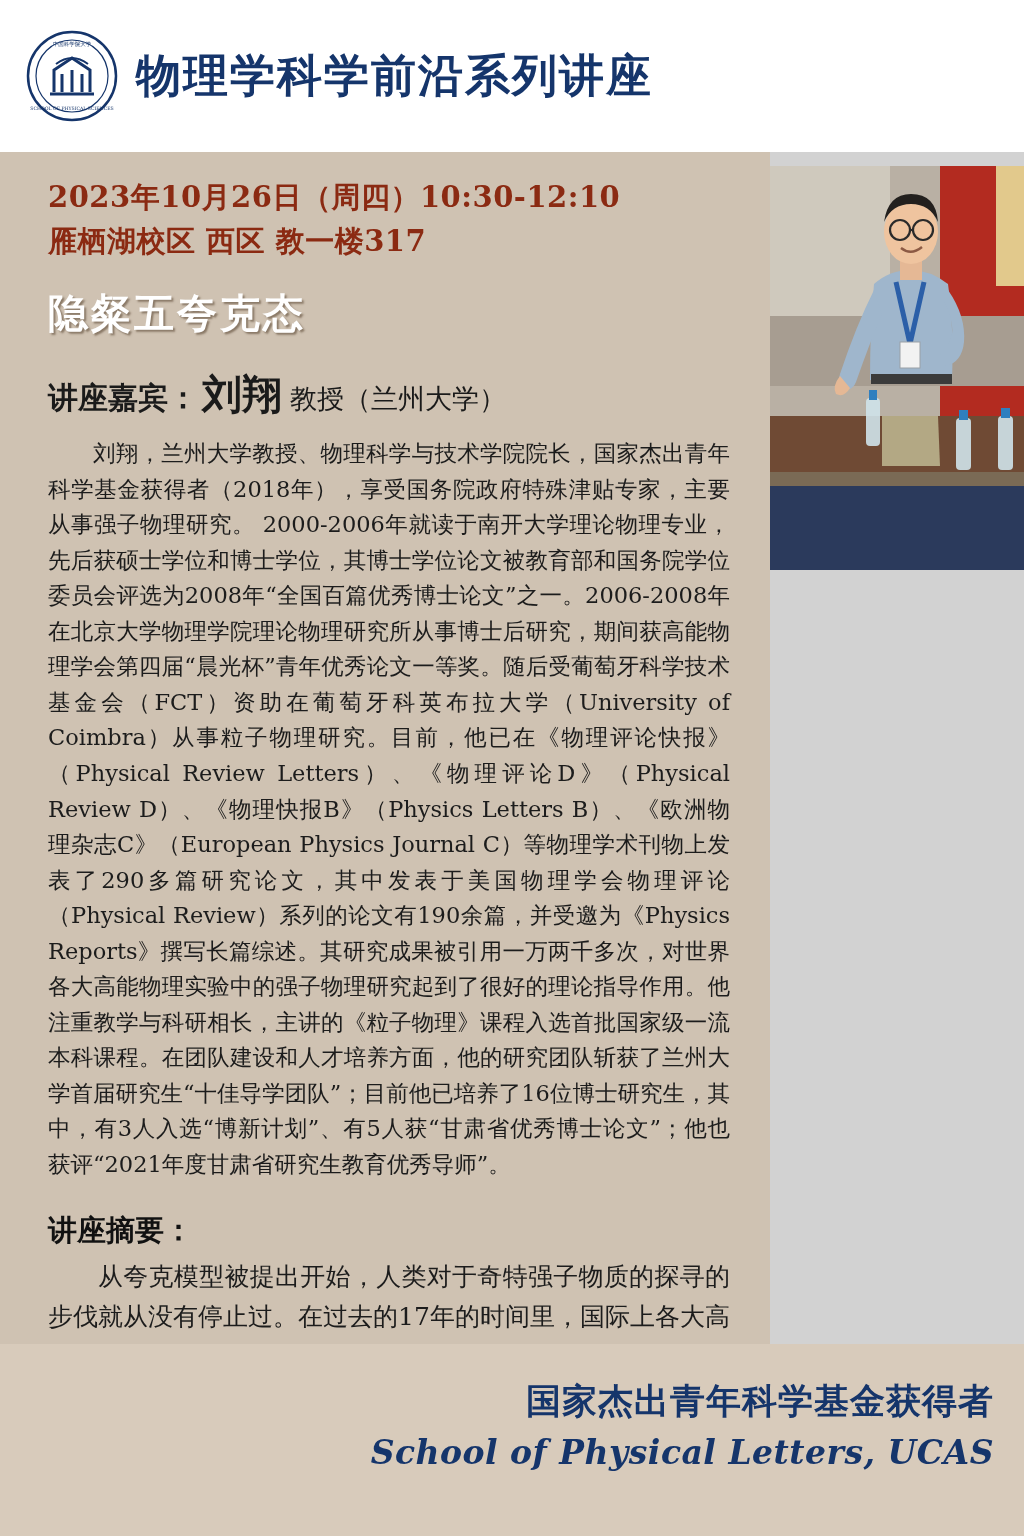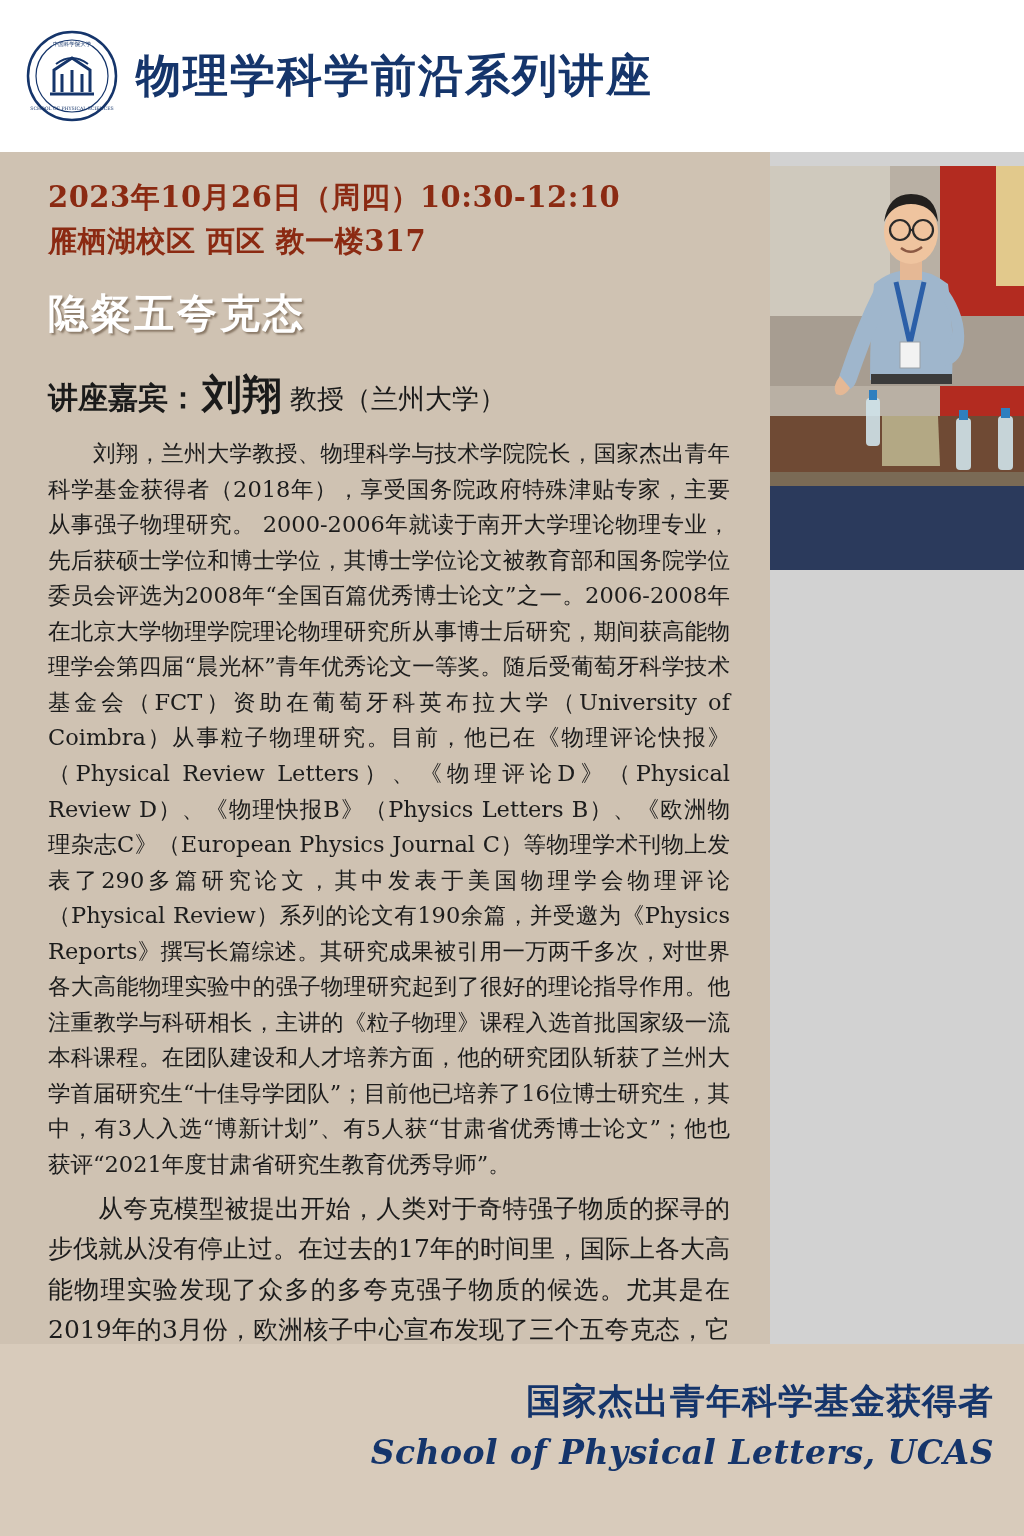--- a/index.html
+++ b/index.html
@@ -215,20 +215,21 @@
     <div class="talk-title">隐粲五夸克态</div>
 
     <div class="speaker-line">
       <span class="speaker-label">讲座嘉宾：</span>
       <span class="speaker-name">刘翔</span>
       <span class="speaker-affil">教授（兰州大学）</span>
     </div>
 
     <div class="bio">刘翔，兰州大学教授、物理科学与技术学院院长，国家杰出青年科学基金获得者（2018年），享受国务院政府特殊津贴专家，主要从事强子物理研究。 2000-2006年就读于南开大学理论物理专业，先后获硕士学位和博士学位，其博士学位论文被教育部和国务院学位委员会评选为2008年“全国百篇优秀博士论文”之一。2006-2008年在北京大学物理学院理论物理研究所从事博士后研究，期间获高能物理学会第四届“晨光杯”青年优秀论文一等奖。随后受葡萄牙科学技术基金会（FCT）资助在葡萄牙科英布拉大学（University of Coimbra）从事粒子物理研究。目前，他已在《物理评论快报》（Physical Review Letters）、《物理评论D》（Physical Review D）、《物理快报B》（Physics Letters B）、《欧洲物理杂志C》（European Physics Journal C）等物理学术刊物上发表了290多篇研究论文，其中发表于美国物理学会物理评论（Physical Review）系列的论文有190余篇，并受邀为《Physics Reports》撰写长篇综述。其研究成果被引用一万两千多次，对世界各大高能物理实验中的强子物理研究起到了很好的理论指导作用。他注重教学与科研相长，主讲的《粒子物理》课程入选首批国家级一流本科课程。在团队建设和人才培养方面，他的研究团队斩获了兰州大学首届研究生“十佳导学团队”；目前他已培养了16位博士研究生，其中，有3人入选“博新计划”、有5人获“甘肃省优秀博士论文”；他也获评“2021年度甘肃省研究生教育优秀导师”。</div>
 
+    <div class="section-heading">讲座摘要：</div>
     <div class="abstract">从夸克模型被提出开始，人类对于奇特强子物质的探寻的步伐就从没有停止过。在过去的17年的时间里，国际上各大高能物理实验发现了众多的多夸克强子物质的候选。尤其是在2019年的3月份，欧洲核子中心宣布发现了三个五夸克态，它们的发现给出了分子态类型的五夸克态存在的直接证据。报告人将从核力出发，来介绍多夸克强子物质研究的最新理论和实验进展。</div>
   </div>
 
   <div class="right-col">
     <div class="photo">
       <svg width="254" height="404" viewBox="0 0 254 404" xmlns="http://www.w3.org/2000/svg">
 
         <rect x="0" y="0" width="254" height="404" fill="#b9b0a4"></rect>
         <rect x="170" y="0" width="84" height="250" fill="#b32b20"></rect>
         <rect x="226" y="0" width="28" height="120" fill="#e2c98c"></rect>

